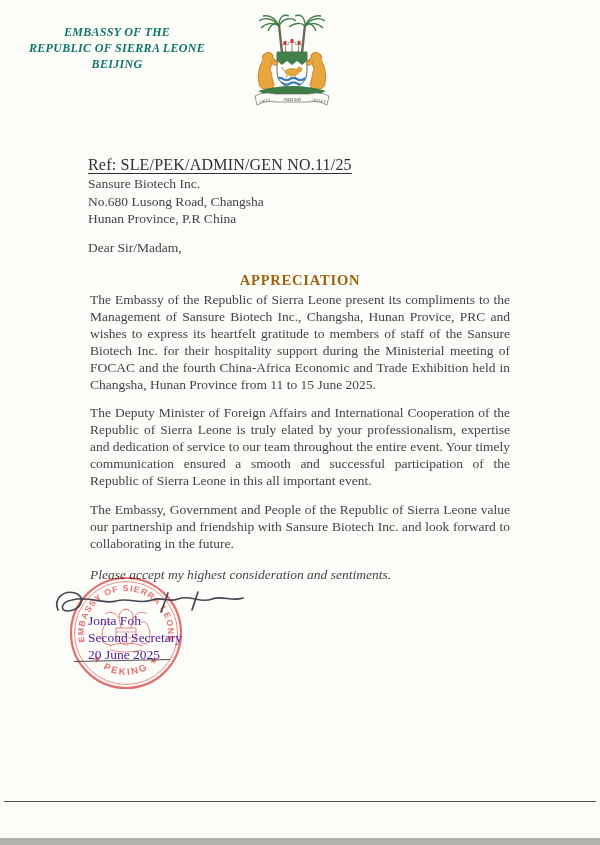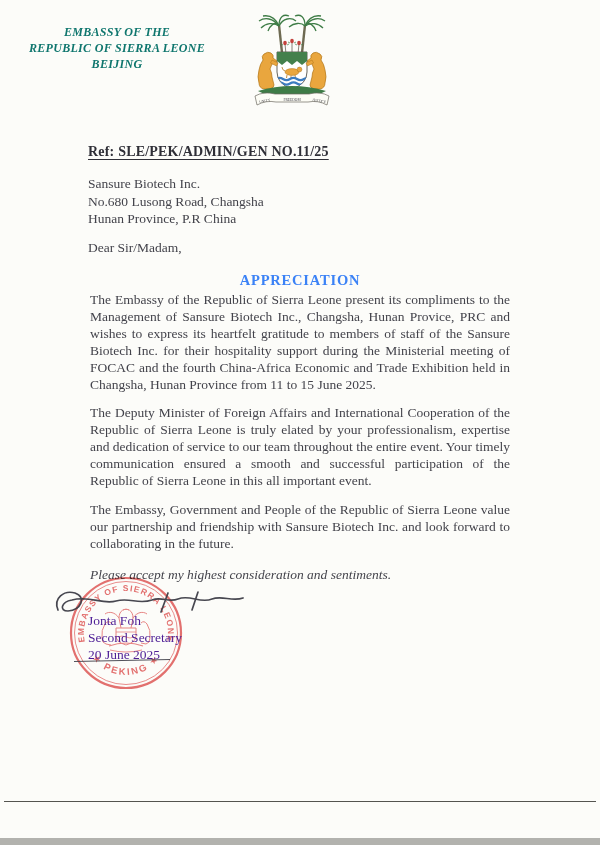--- a/index.html
+++ b/index.html
@@ -10,29 +10,29 @@
   }
   
   .letterhead{
     position:absolute;left:28px;top:24px;width:178px;text-align:center;
     font-weight:bold;font-style:italic;font-size:12px;line-height:16px;
     color:#0f766e;letter-spacing:.3px;
   }
   .crest{position:absolute;left:248px;top:14px;}
   
   .ref{
-    position:absolute;left:88px;top:144px;font-weight:bold;font-size:14px;
+    position:absolute;left:88px;top:156px;font-weight:normal;font-size:16px;
     color:#2f2f37;letter-spacing:.2px;
     text-decoration:underline;text-underline-offset:3px;text-decoration-thickness:1.3px;
   }
   .recipient{position:absolute;left:88px;top:175px;font-size:13.5px;line-height:17.5px;}
   .salutation{position:absolute;left:88px;top:240px;font-size:13.5px;}
   
   .body{position:absolute;left:88px;top:272px;width:424px;font-size:13.5px;line-height:17px;}
-  .subject{text-align:center;font-weight:bold;font-size:14.5px;letter-spacing:.8px;color:#3b82f6;}
+  .subject{text-align:center;font-weight:bold;font-size:14.5px;letter-spacing:.8px;color:#a16207;}
   .body p{margin:2px;text-align:justify;text-align-last:left;}
   .p1{margin-top:2px !important;}
   .p2{margin-top:11px !important;}
   .p3{margin-top:12px !important;}
   .closing{margin-top:14px !important;text-align:left !important;font-style:italic;}
   
   .stamp{position:absolute;left:69px;top:576px;z-index:1;opacity:.82;mix-blend-mode:multiply;}
   .sig-block{position:absolute;left:88px;top:612px;z-index:2;font-size:13.5px;line-height:17px;color:#4c1d95;}
   .sig-title{font-weight:normal;}
   .signature-svg{position:absolute;left:50px;top:586px;z-index:3;}

